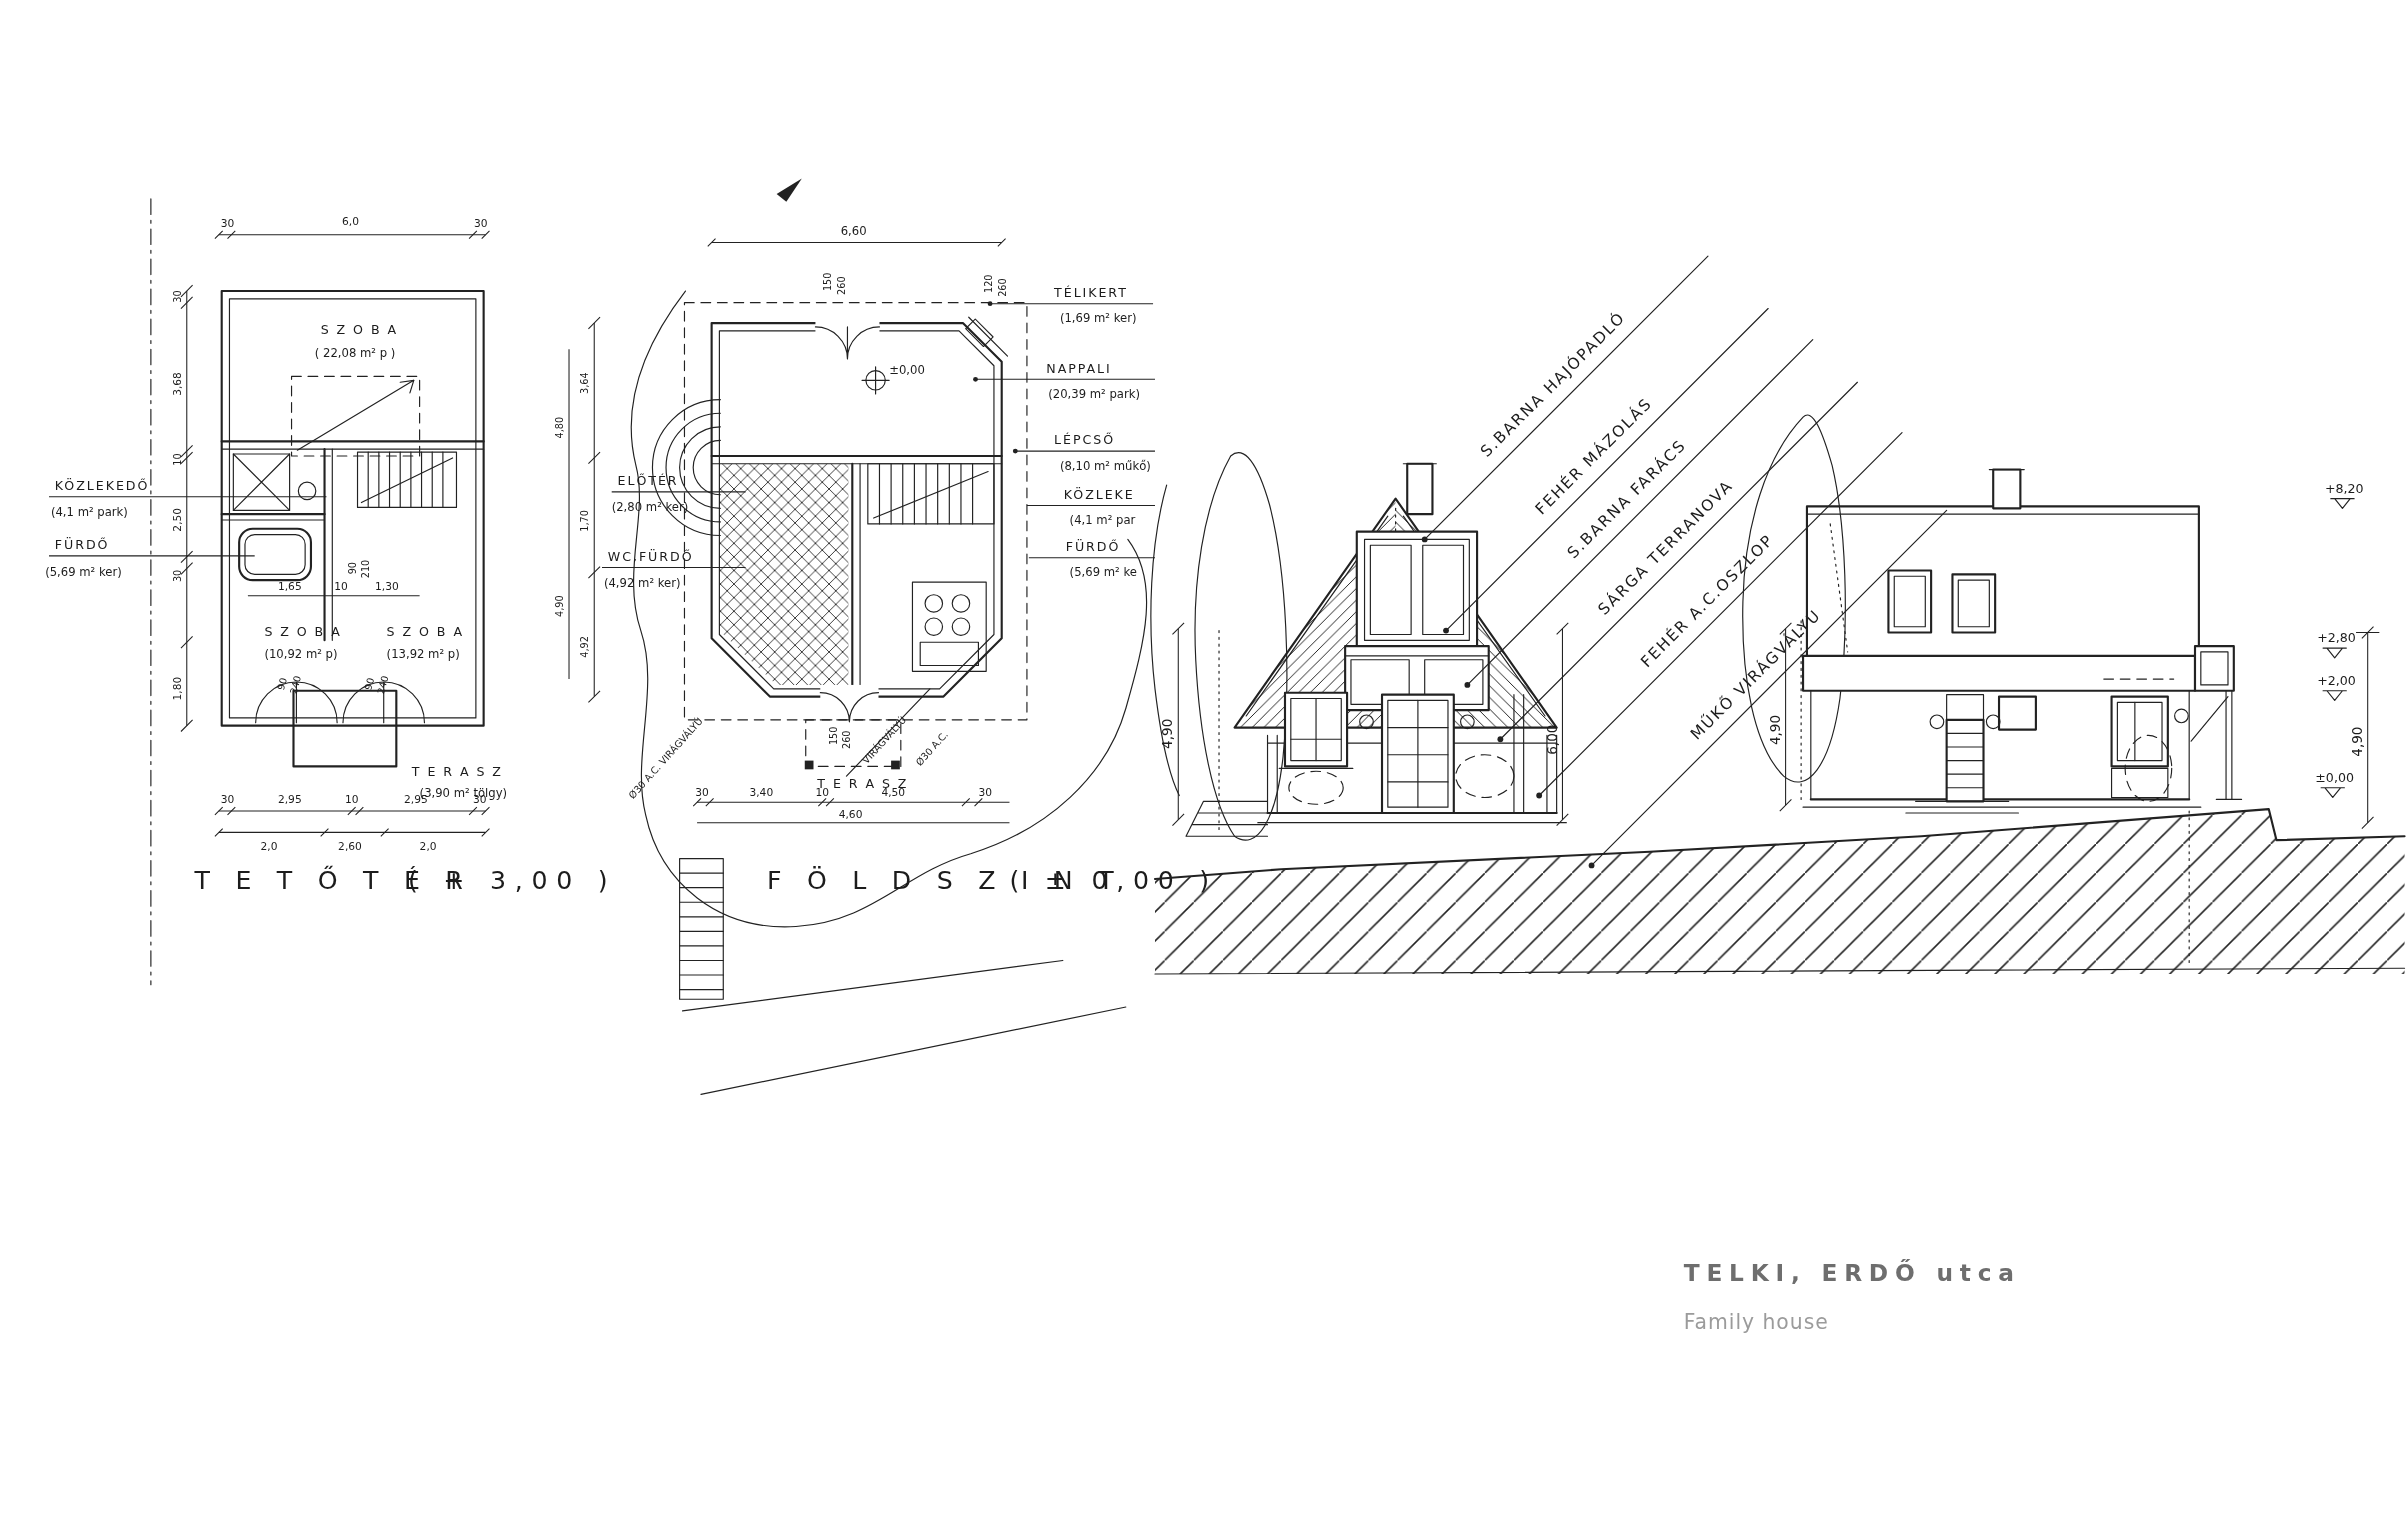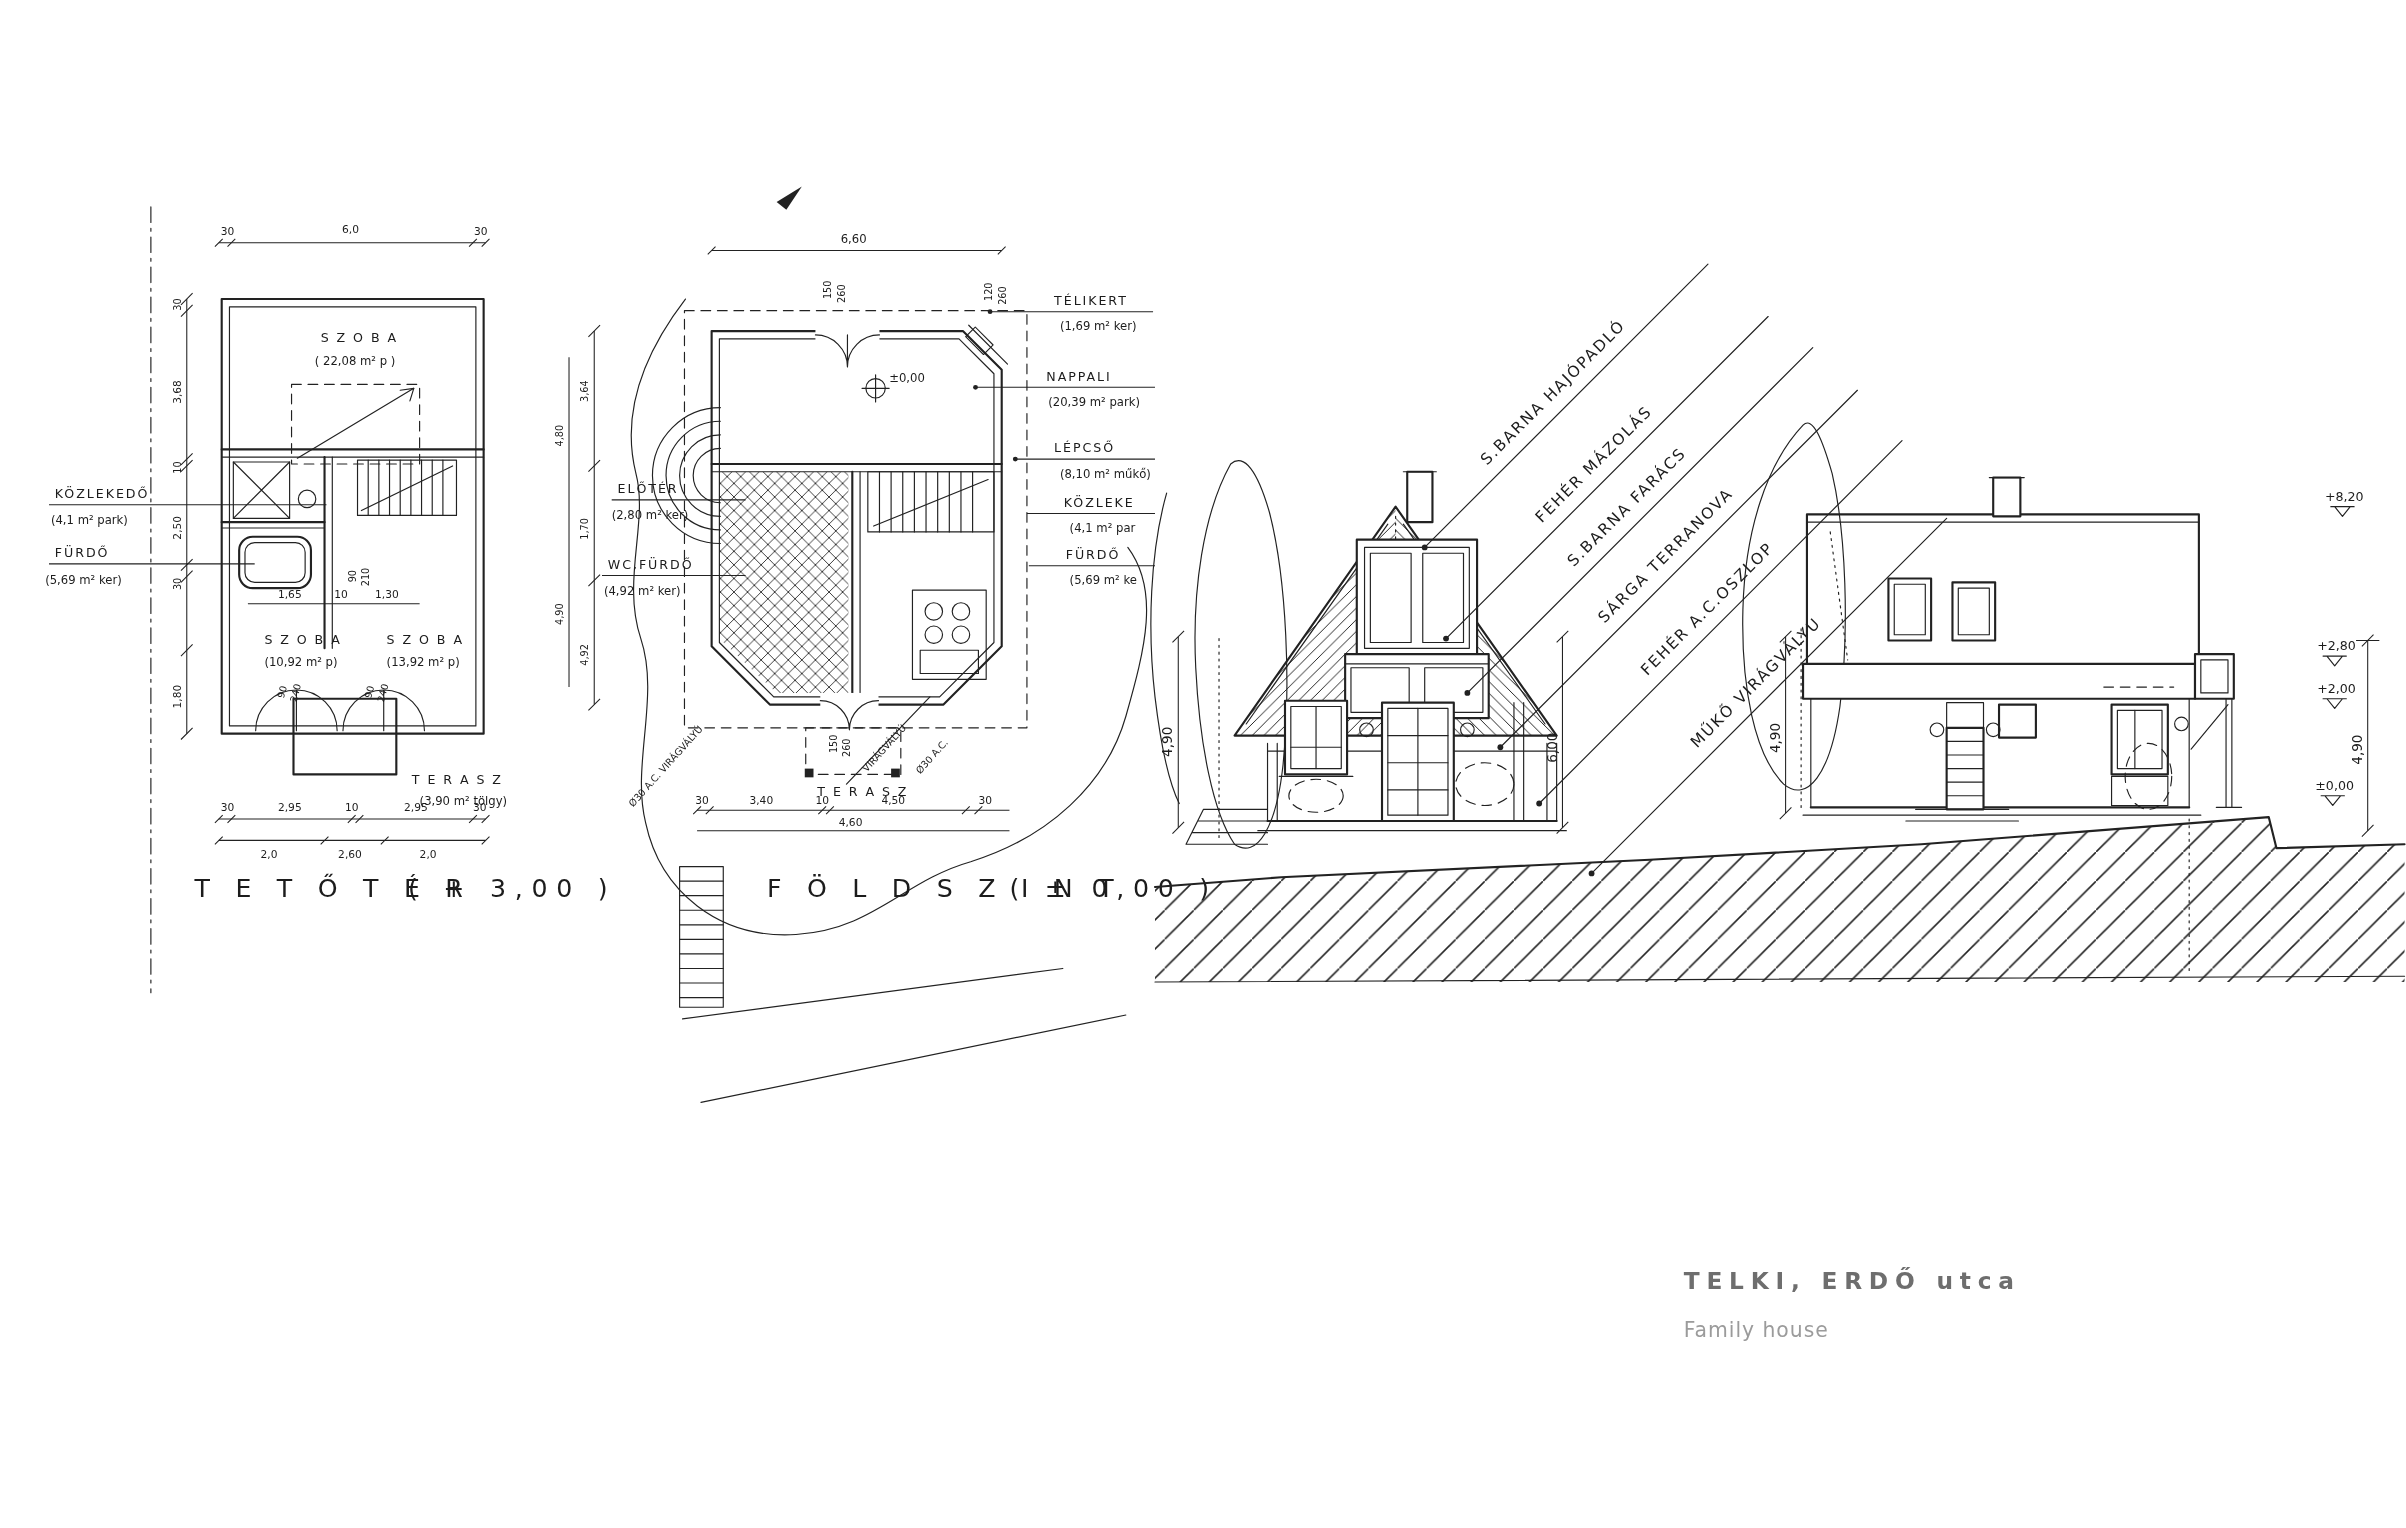--- a/index.html
+++ b/index.html
@@ -1,17 +1,17 @@
 <!DOCTYPE html>
 <html><head>
 <meta charset="utf-8">
 <style>
   html,body{margin:0;padding:0;background:#ffffff;}
   .sheet{position:relative;width:2407px;height:1492px;background:#fff;overflow:hidden;
-         font-family:"DejaVu Sans",sans-serif;margin-top:8px;}
+         font-family:"DejaVu Sans",sans-serif;}
   svg{position:absolute;left:0;top:0;}
   
   .s2{stroke:#222;stroke-width:2.2;fill:none;stroke-linecap:round;stroke-linejoin:round;}
   .s1{stroke:#222;stroke-width:1.2;fill:none;stroke-linecap:round;stroke-linejoin:round;}
   .sd{stroke:#222;stroke-width:1.1;fill:none;}
   .wf{fill:#fff;}
   .dash{stroke-dasharray:10 7;}
   .dashdot{stroke-dasharray:16 6 3 6;}
   .dot{stroke-dasharray:2 5;}
   .ink{fill:#222;}

